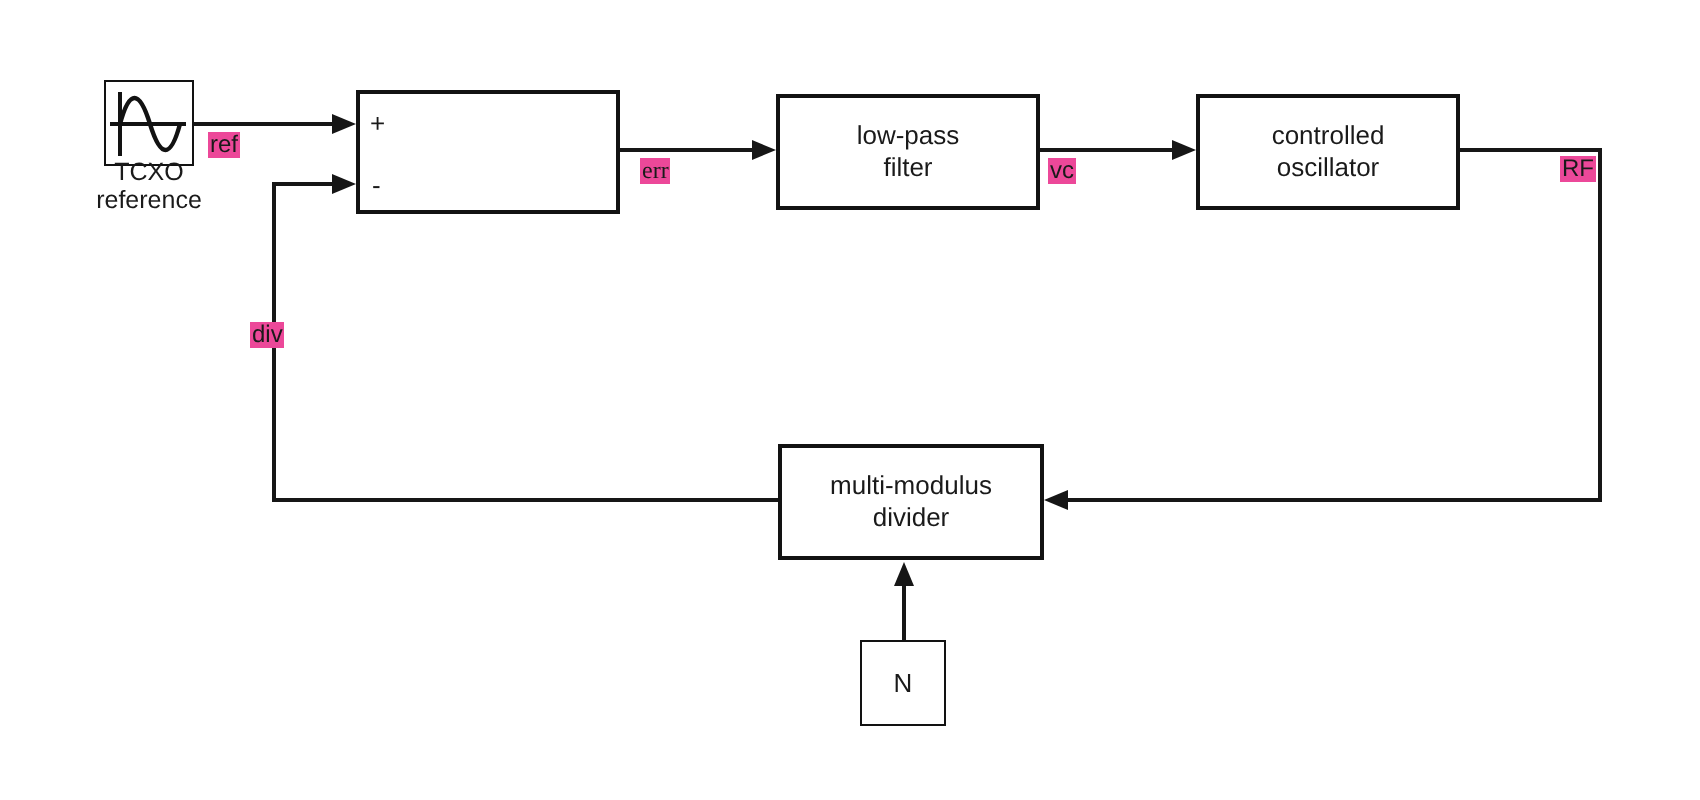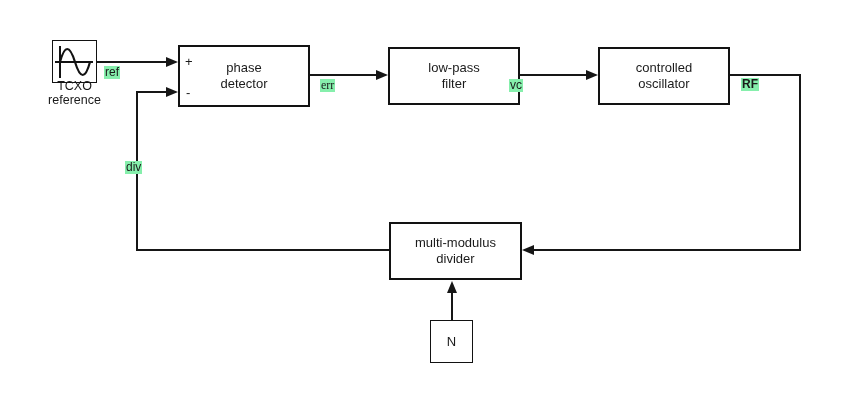--- a/index.html
+++ b/index.html
@@ -93,27 +93,27 @@
   #arrow-rf   { left: 522px; top: 245px; }
   #arrow-div  { left: 166px; top: 87px; }
   #arrow-n    { left: 447px; top: 281px; }
 
   
   .signal-label {
     position: absolute;
     font-size: 12px;
     line-height: 13px;
     color: #1a1a1a;
-    background: #86efac;
+    background: #ec4899;
     padding: 0 1px;
   }
   #label-ref { left: 104px; top: 66px; }
   #label-err { left: 320px; top: 79px; font-family: Liberation Serif, serif; }
-  #label-vc  { left: 509px; top: 79px; }
-  #label-rf  { left: 741px; top: 78px; font-weight: bold; }
+  #label-vc  { left: 524px; top: 79px; }
+  #label-rf  { left: 780px; top: 78px; }
   #label-div { left: 109px; top: 161px; margin-left: 16px; }
 
   .sine-icon { display: block; }
 </style>
 </head>
 <body>
 
 <div class="canvas">
 
   <div class="small-block" id="tcxo-block">
@@ -122,22 +122,20 @@
       <line x1="1" y1="19" x2="39" y2="19" stroke="#121212" stroke-width="2"></line>
       <path d="M6,19 Q13,-7 21,19 Q29,45 36,19" fill="none" stroke="#121212" stroke-width="2.2"></path>
     </svg>
   </div>
   <div class="source-caption">TCXO
 reference</div>
 
   <div class="block" id="phase-detector">
     <span class="port-sign port-plus">+</span>
     <span class="port-sign port-minus">-</span>
-    <span class="block-label">phase
-detector</span>
   </div>
 
   <div class="block" id="low-pass-filter">
     <span class="block-label">low-pass
 filter</span>
   </div>
 
   <div class="block" id="multi-modulus-divider">
     <span class="block-label">multi-modulus
 divider</span>

